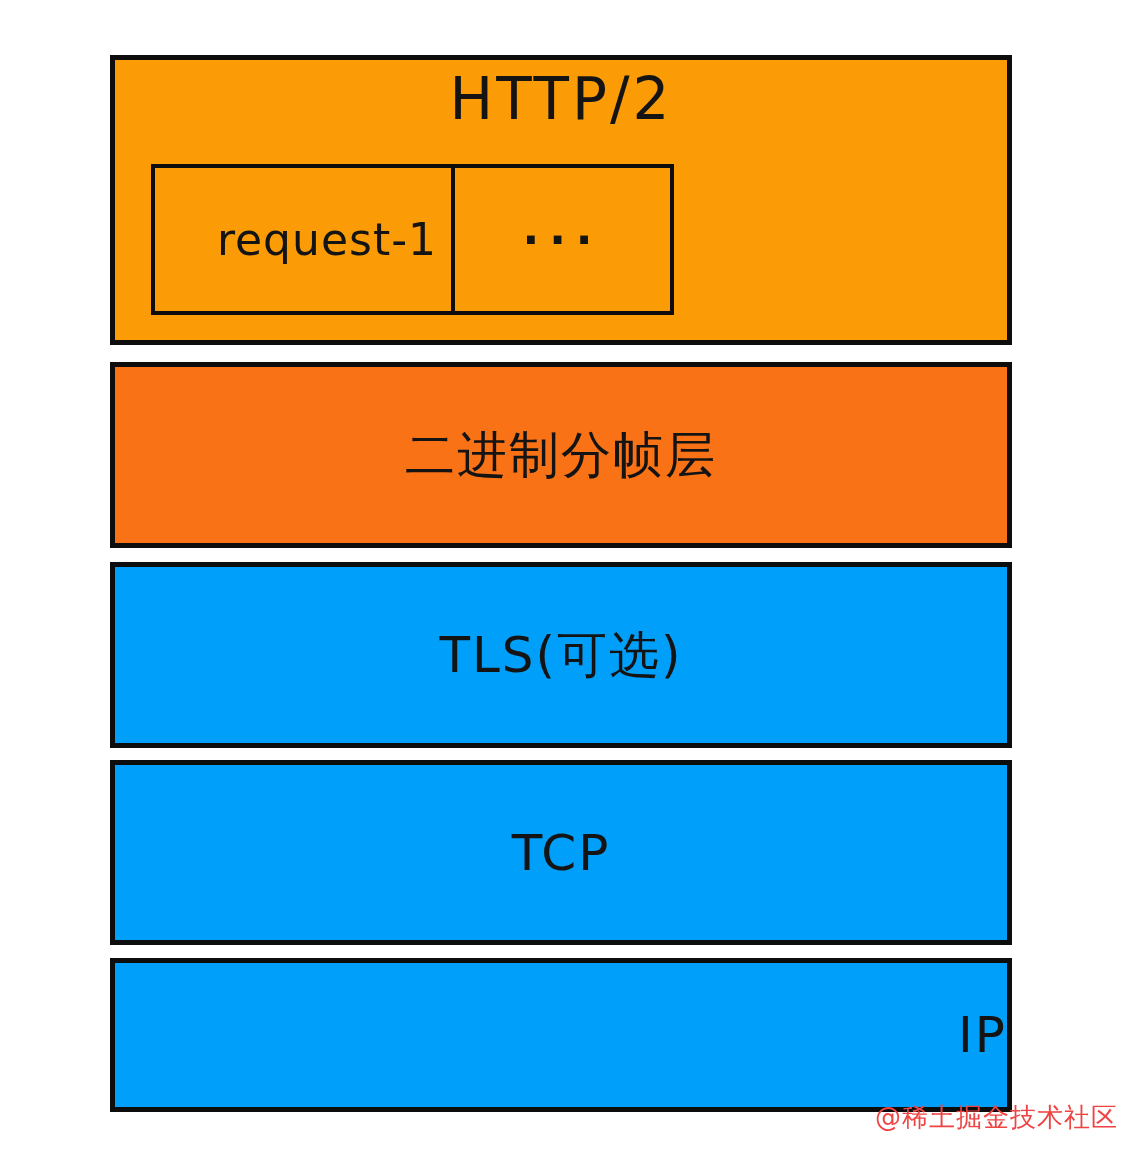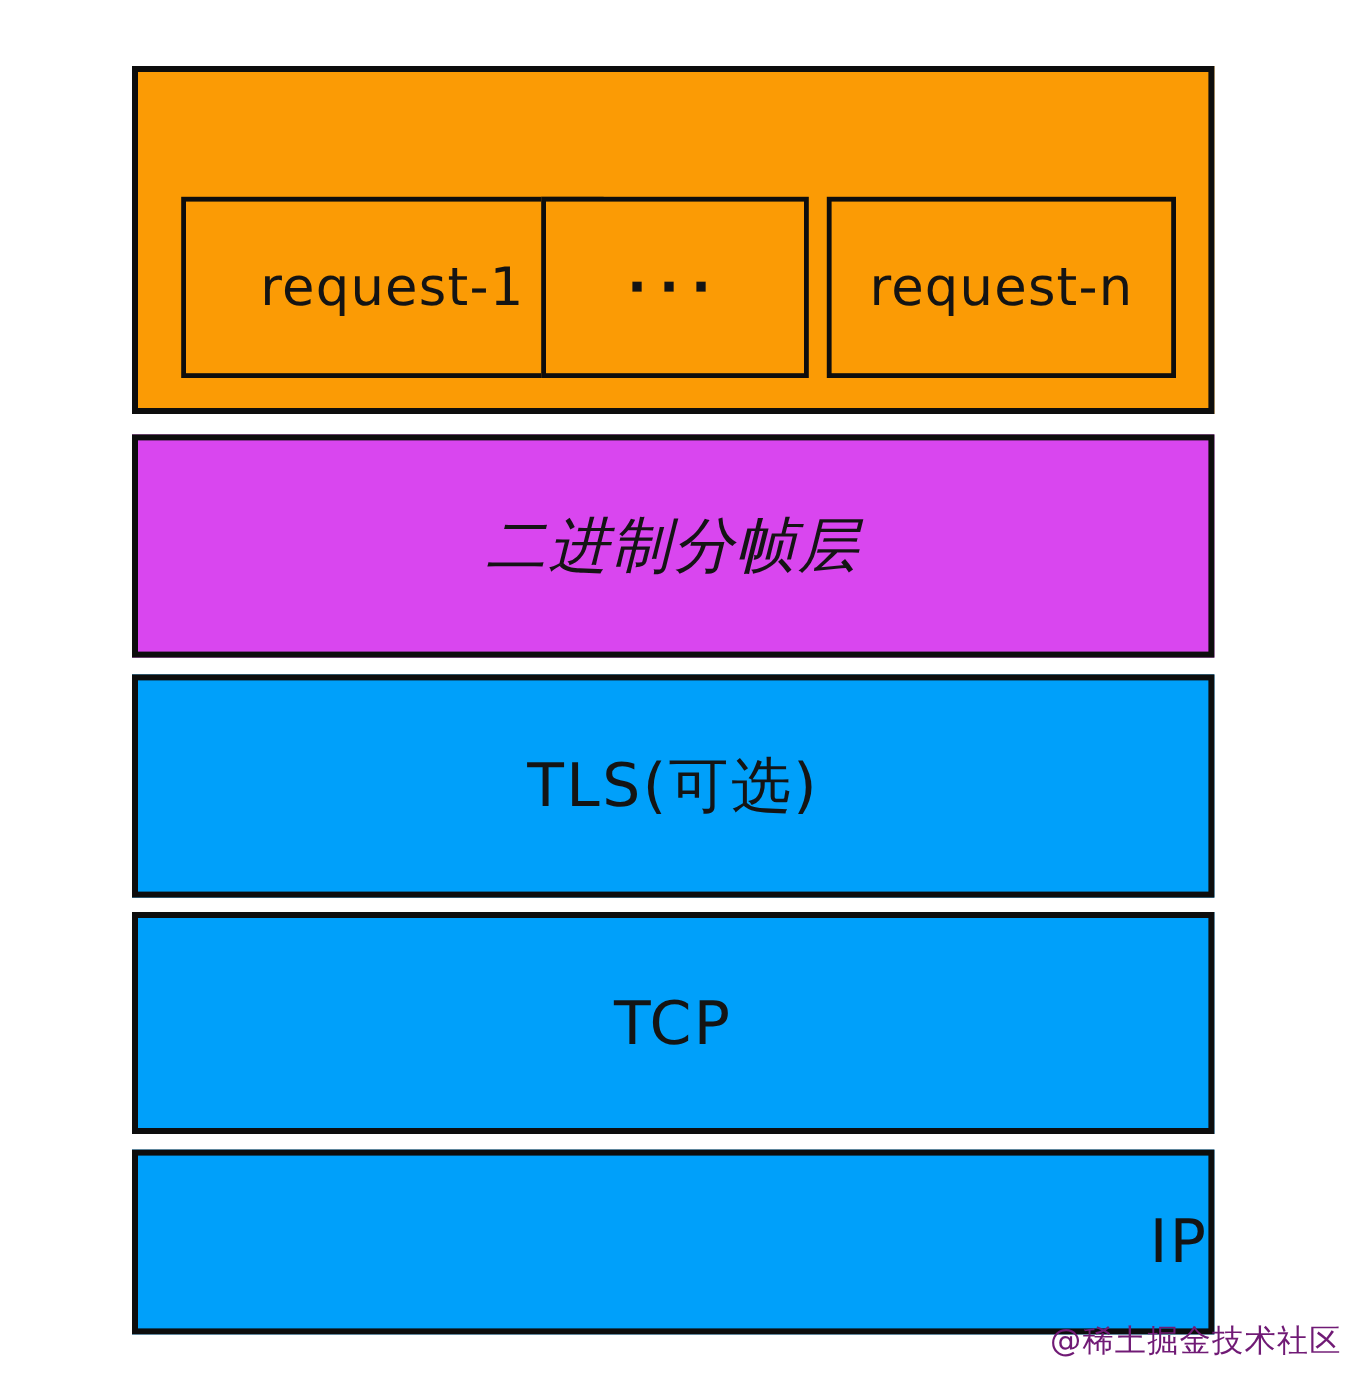--- a/index.html
+++ b/index.html
@@ -71,41 +71,39 @@
   #layer-binary { top: 362px; height: 186px; }
   #layer-tls    { top: 562px; height: 186px; }
   #layer-tcp    { top: 760px; height: 185px; }
   #layer-ip     { top: 958px; height: 154px; }
   #watermark {
     position: absolute;
     right: 24px;
     top: 1100px;
     font-size: 26px;
     letter-spacing: 1px;
-    color: #701a75;
+    color: #ef4444;
   }
 </style>
 </head>
 <body>
 
 <div id="canvas">
 
   <div class="layer" id="layer-http2" style="background: rgb(251, 155, 5);">
+    <div id="http2-title">HTTP/2</div>
     <div class="request-box" id="request-box-1" style="background: rgb(251, 155, 5);">
       <span>request-1</span>
     </div>
     <div class="request-box" id="request-box-2" style="background: rgb(251, 155, 5);">
       <span class="dots">···</span>
     </div>
-    <div class="request-box" id="request-box-3" style="background: rgb(251, 155, 5);">
-      <span>request-n</span>
-    </div>
   </div>
 
-  <div class="layer" id="layer-binary" style="background: #d946ef; font-style: italic;">
+  <div class="layer" id="layer-binary" style="background: #f97316;">
     <span class="layer-label">二进制分帧层</span>
   </div>
 
   <div class="layer" id="layer-tcp" style="background: rgb(0, 160, 250);">
     <span class="layer-label">TCP</span>
   </div>
 
   <div class="layer" id="layer-tls" style="background: rgb(0, 160, 250);">
     <span class="layer-label">TLS(可选)</span>
   </div>

